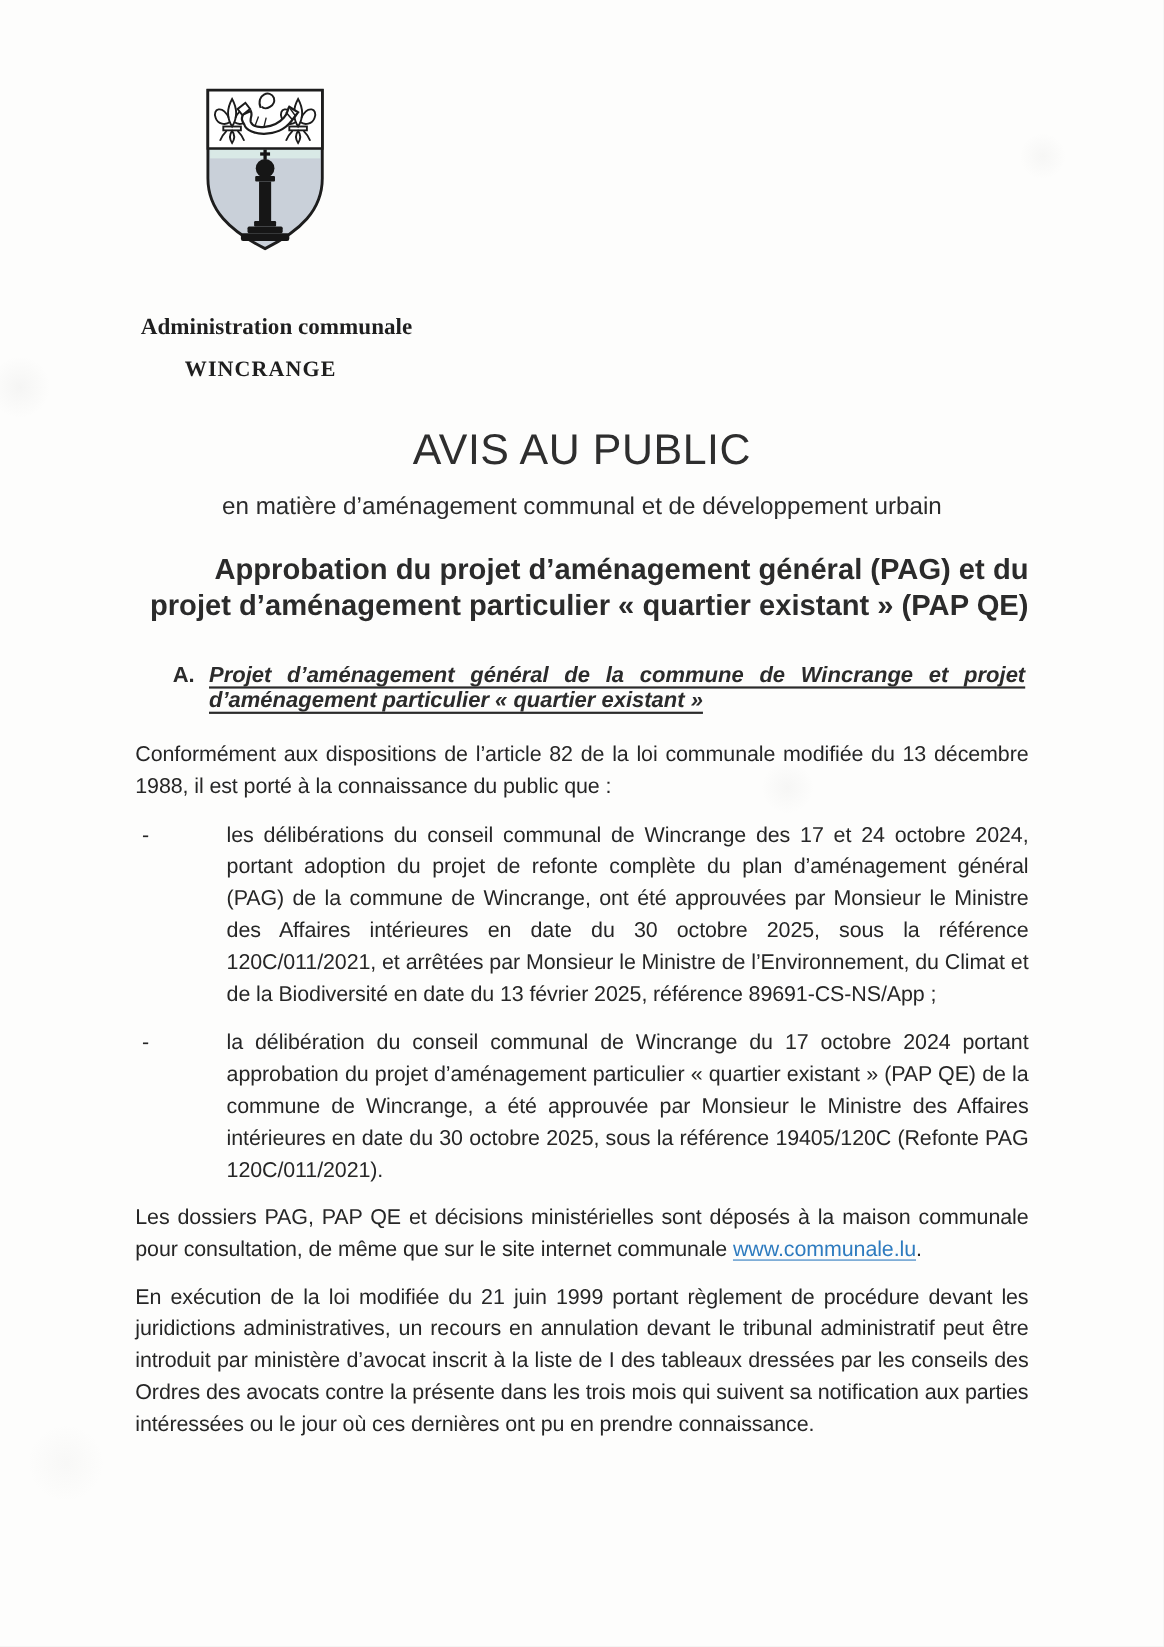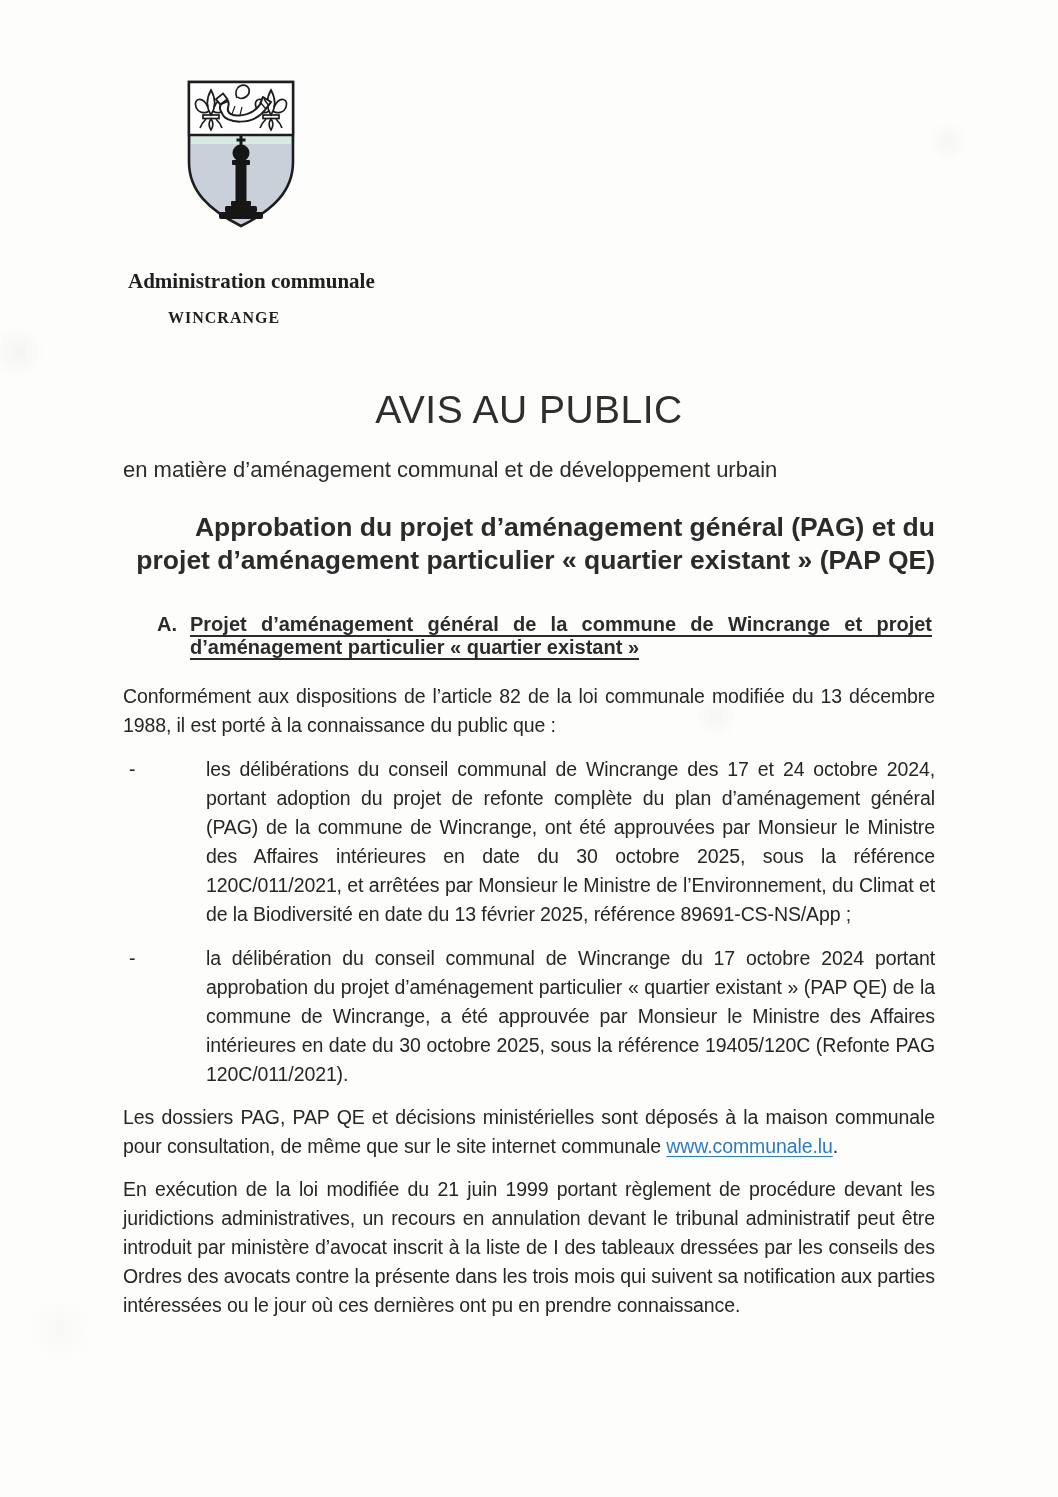--- a/index.html
+++ b/index.html
@@ -15,50 +15,51 @@
       radial-gradient(circle 34px at 716px 716px, rgba(120,120,120,0.05), transparent 70%),
       radial-gradient(circle 50px at 60px 1330px, rgba(120,120,120,0.04), transparent 70%),
       #fdfdfc;
     color: #262626;
     font-family: "Liberation Sans", sans-serif;
     overflow: hidden;
   }
   .letterhead { position: absolute; top: 73px; left: 128px; width: 420px; }
   .coat { margin-left: 52px; display: block; }
   .org-name {
-    margin-top: 36px;
+    margin-top: 52px;
     font-family: "Liberation Serif", serif;
     font-weight: bold;
     font-size: 21px;
     color: #1f1f1f;
   }
   .org-city {
     margin-top: 15px;
     margin-left: 40px;
     font-family: "Liberation Serif", serif;
     font-weight: bold;
-    font-size: 16px;
+    font-size: 20px;
     letter-spacing: 1px;
     color: #1f1f1f;
   }
   .content {
     position: absolute;
     top: 388px;
     left: 123px;
     width: 812px;
   }
   .doc-title {
     text-align: center;
     font-size: 39px;
     font-weight: normal;
     letter-spacing: 0.5px;
     color: #2e2e2e;
   }
   .doc-subtitle {
-    margin-top: 25px;
+    margin-top: 15px;
+    text-align: center;
     font-size: 22px;
     color: #2b2b2b;
   }
   .doc-heading {
     margin-top: 28px;
     text-align: right;
     font-size: 26.5px;
     line-height: 33px;
     font-weight: bold;
     color: #2b2b2b;
@@ -73,20 +74,21 @@
     padding-left: 34px;
   }
   .section-a .marker { width: 33px; flex: none; }
   .section-a .text {
     flex: 1;
     max-width: 742px;
     text-align: justify;
     text-decoration: underline;
     text-underline-offset: 4px;
     text-decoration-thickness: 1.5px;
+    font-style: italic;
   }
   .body-text { font-size: 19.5px; line-height: 29px; letter-spacing: -0.1px; }
   .para { margin-top: 23px; text-align: justify; }
   .para.tight { margin-top: 14px; }
   .bullet { display: flex; margin-top: 15px; }
   .bullet .marker { width: 39px; flex: none; padding-left: 6px; }
   .bullet .text { flex: 1; text-align: justify; margin-left: 44px; }
   .link {
     color: #2e7bbf;
     text-decoration: underline;

